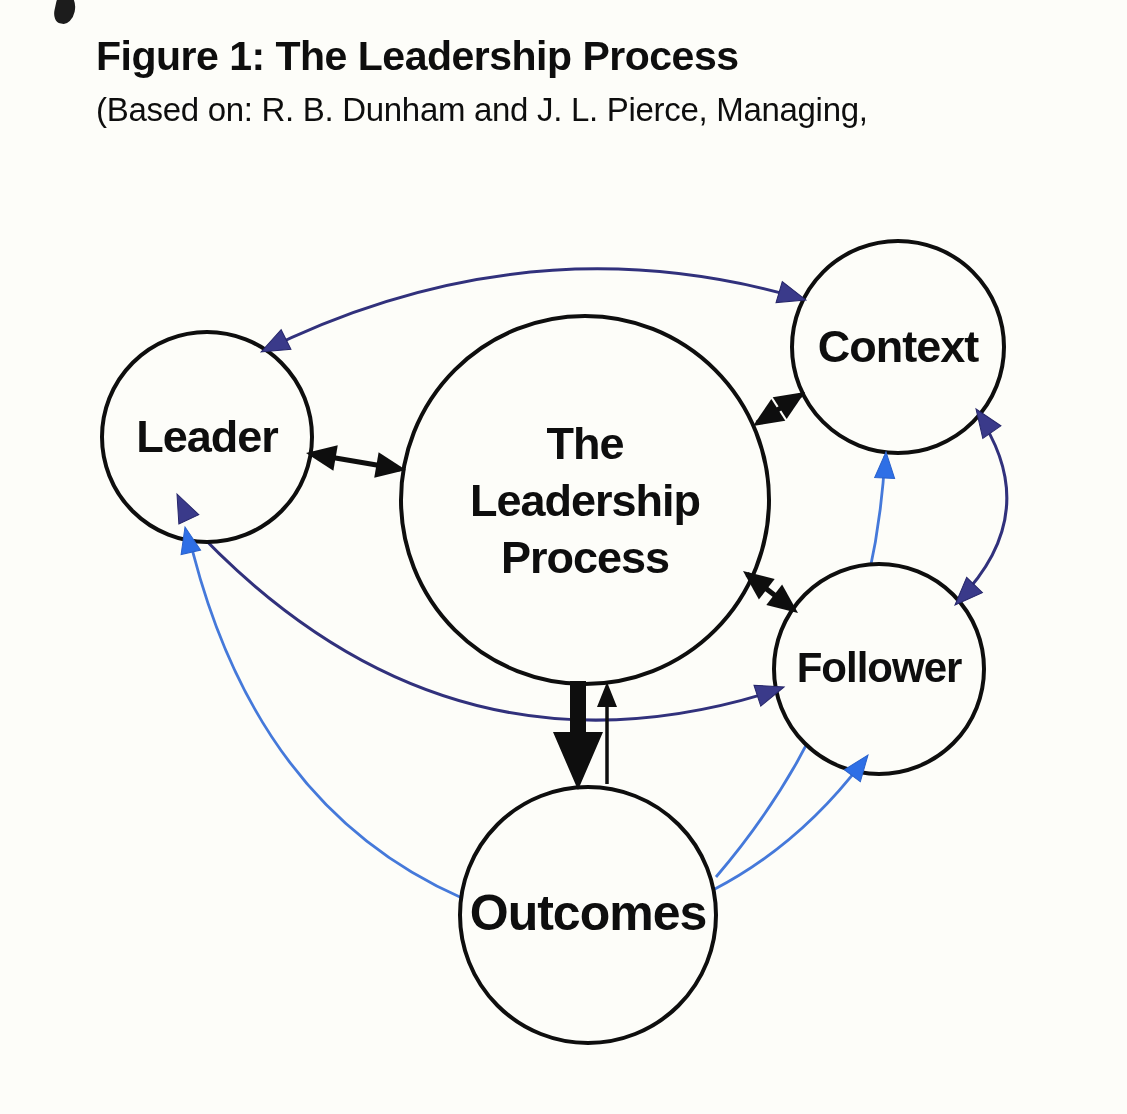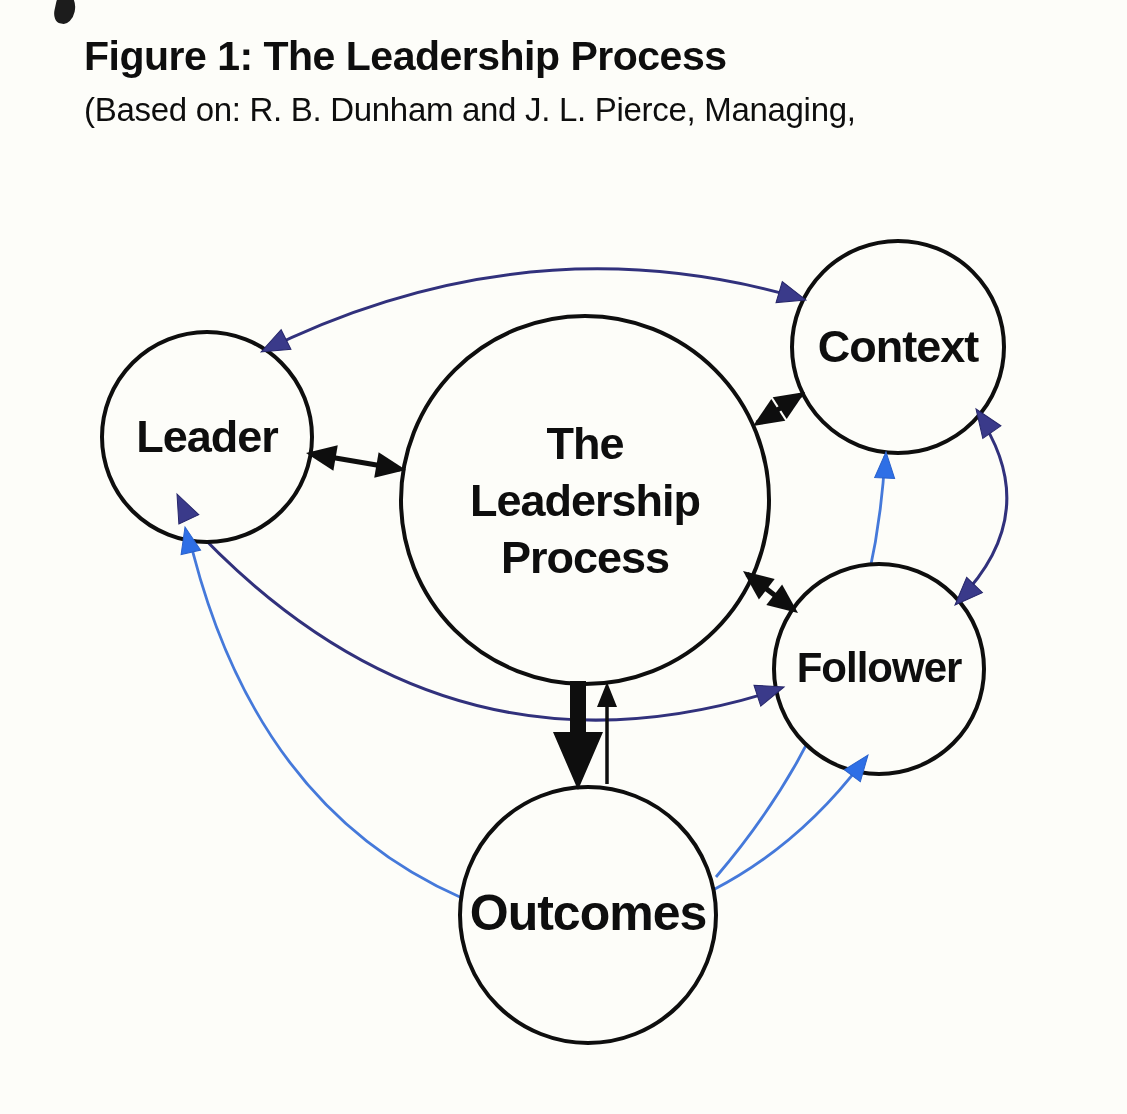--- a/index.html
+++ b/index.html
@@ -4,21 +4,21 @@
 <style>
   html,body{margin:0;padding:0;background:#e8e8e4;}
   .page{
     position:relative;
     width:1127px;height:1114px;
     background:#fdfdf9;
     overflow:hidden;
     font-family:"Liberation Sans",sans-serif;
     color:#0e0e0e;
   }
-  .titleblock{position:absolute;left:84px;top:34px;}
+  .titleblock{position:absolute;left:96px;top:34px;}
   .fig-title{
     font-size:41px;font-weight:bold;letter-spacing:-0.5px;
     margin:0 0 10px 0;line-height:1.1;
   }
   .fig-cite{font-size:33px;font-weight:400;margin:0;line-height:1.28;letter-spacing:-0.3px;}
   .diagram{position:absolute;left:0;top:0;width:1127px;height:1114px;}
   .artifact{
     position:absolute;left:55px;top:-6px;width:20px;height:30px;
     background:#1c1c1c;border-radius:40% 60% 55% 45%;transform:rotate(12deg);
   }

